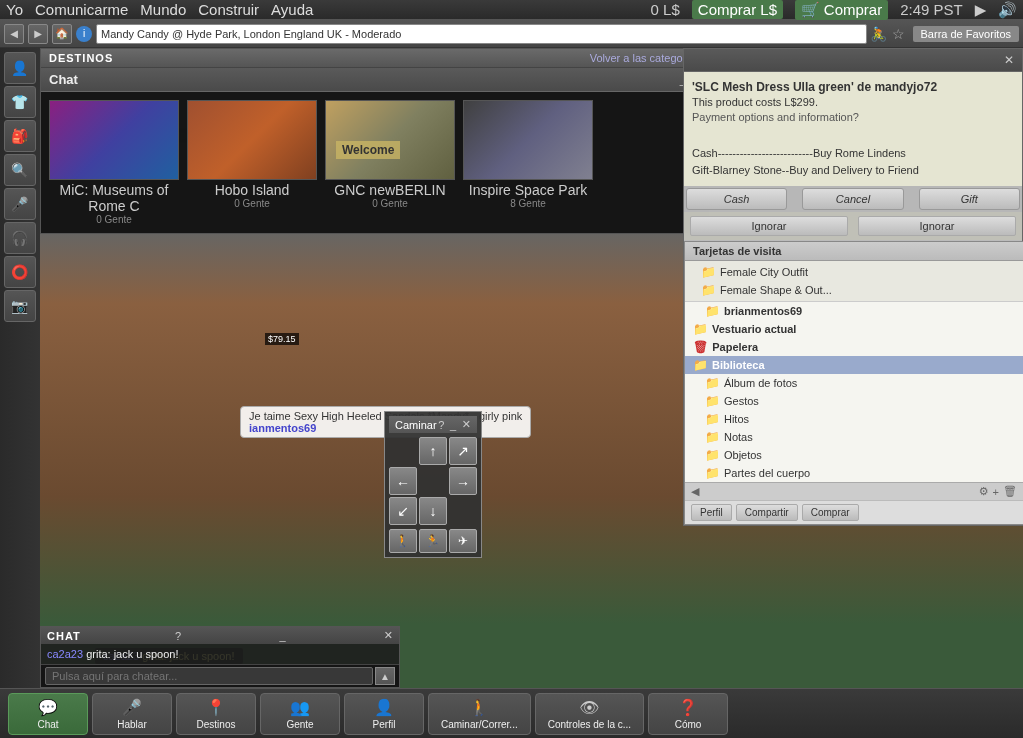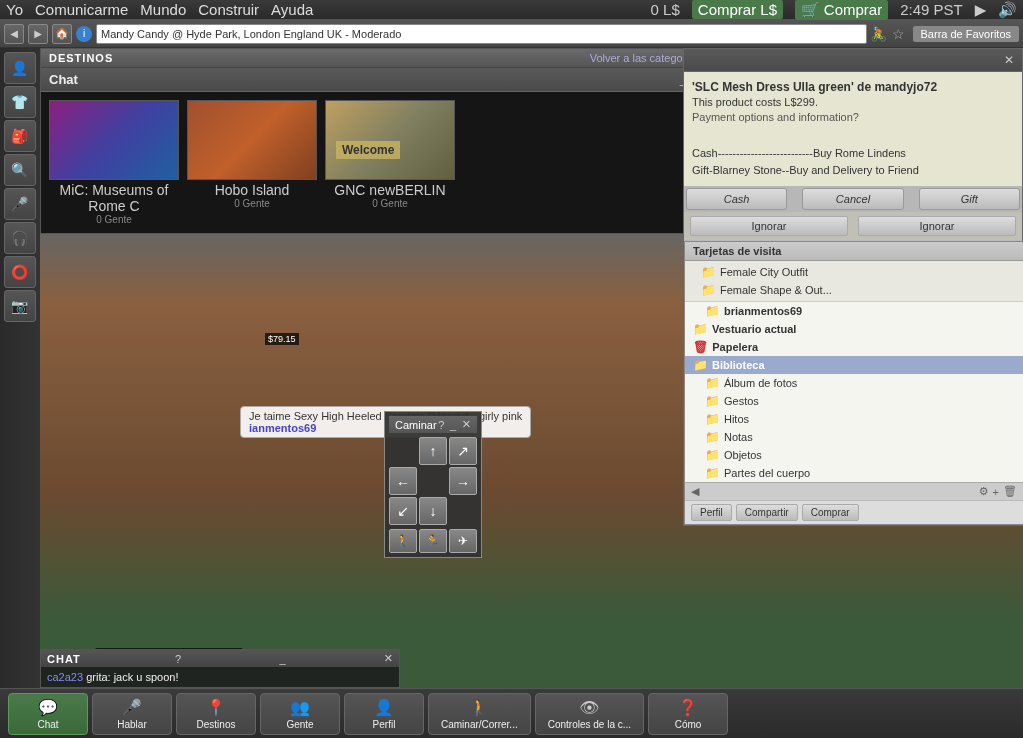--- a/index.html
+++ b/index.html
@@ -668,20 +668,25 @@
       <div class="dest-name">Hobo Island</div>
       <div class="dest-count">0 Gente</div>
     </div>
     <div class="dest-item">
       <div class="dest-thumb thumb-berlin">
         <div style="position:absolute;bottom:20px;left:10px;background:rgba(200,180,100,0.8);color:#333;padding:2px 6px;font-size:12px;font-weight:bold;">Welcome</div>
       </div>
       <div class="dest-name">GNC newBERLIN</div>
       <div class="dest-count">0 Gente</div>
     </div>
+    <div class="dest-item">
+      <div class="dest-thumb thumb-inspire"></div>
+      <div class="dest-name">Inspire Space Park</div>
+      <div class="dest-count">8 Gente</div>
+    </div>
   </div>
 </div>
 
 <div class="product-panel" style="top:48px; right:0;">
   <div class="product-panel-header">
     <span style="color:#eee;font-size:11px;"></span>
     <span class="product-close">✕</span>
   </div>
   <div class="product-info">
     <div class="product-title">'SLC Mesh Dress Ulla green' de mandyjo72</div>
@@ -805,20 +810,24 @@
   <div class="chat-box-header">
     <span class="chat-box-title">CHAT</span>
     <span style="color:#ccc;cursor:pointer;font-size:11px;">?</span>
     <span style="color:#ccc;cursor:pointer;font-size:11px;margin-left:4px;">_</span>
     <span style="color:#ccc;cursor:pointer;font-size:11px;margin-left:4px;">✕</span>
   </div>
   <div class="chat-msg">
     <span style="color:#88f;">ca2a23</span>
     <span>grita: jack u spoon!</span>
   </div>
+  <div class="chat-input-row">
+    <input class="chat-input" type="text" placeholder="Pulsa aquí para chatear..." style="">
+    <div class="chat-send-btn">▲</div>
+  </div>
 </div>
 
 <div class="bottom-taskbar">
   <div class="taskbar-item active">
     <span class="taskbar-icon">💬</span>
     <span class="taskbar-label">Chat</span>
   </div>
   <div class="taskbar-item">
     <span class="taskbar-icon">🎤</span>
     <span class="taskbar-label">Hablar</span>

